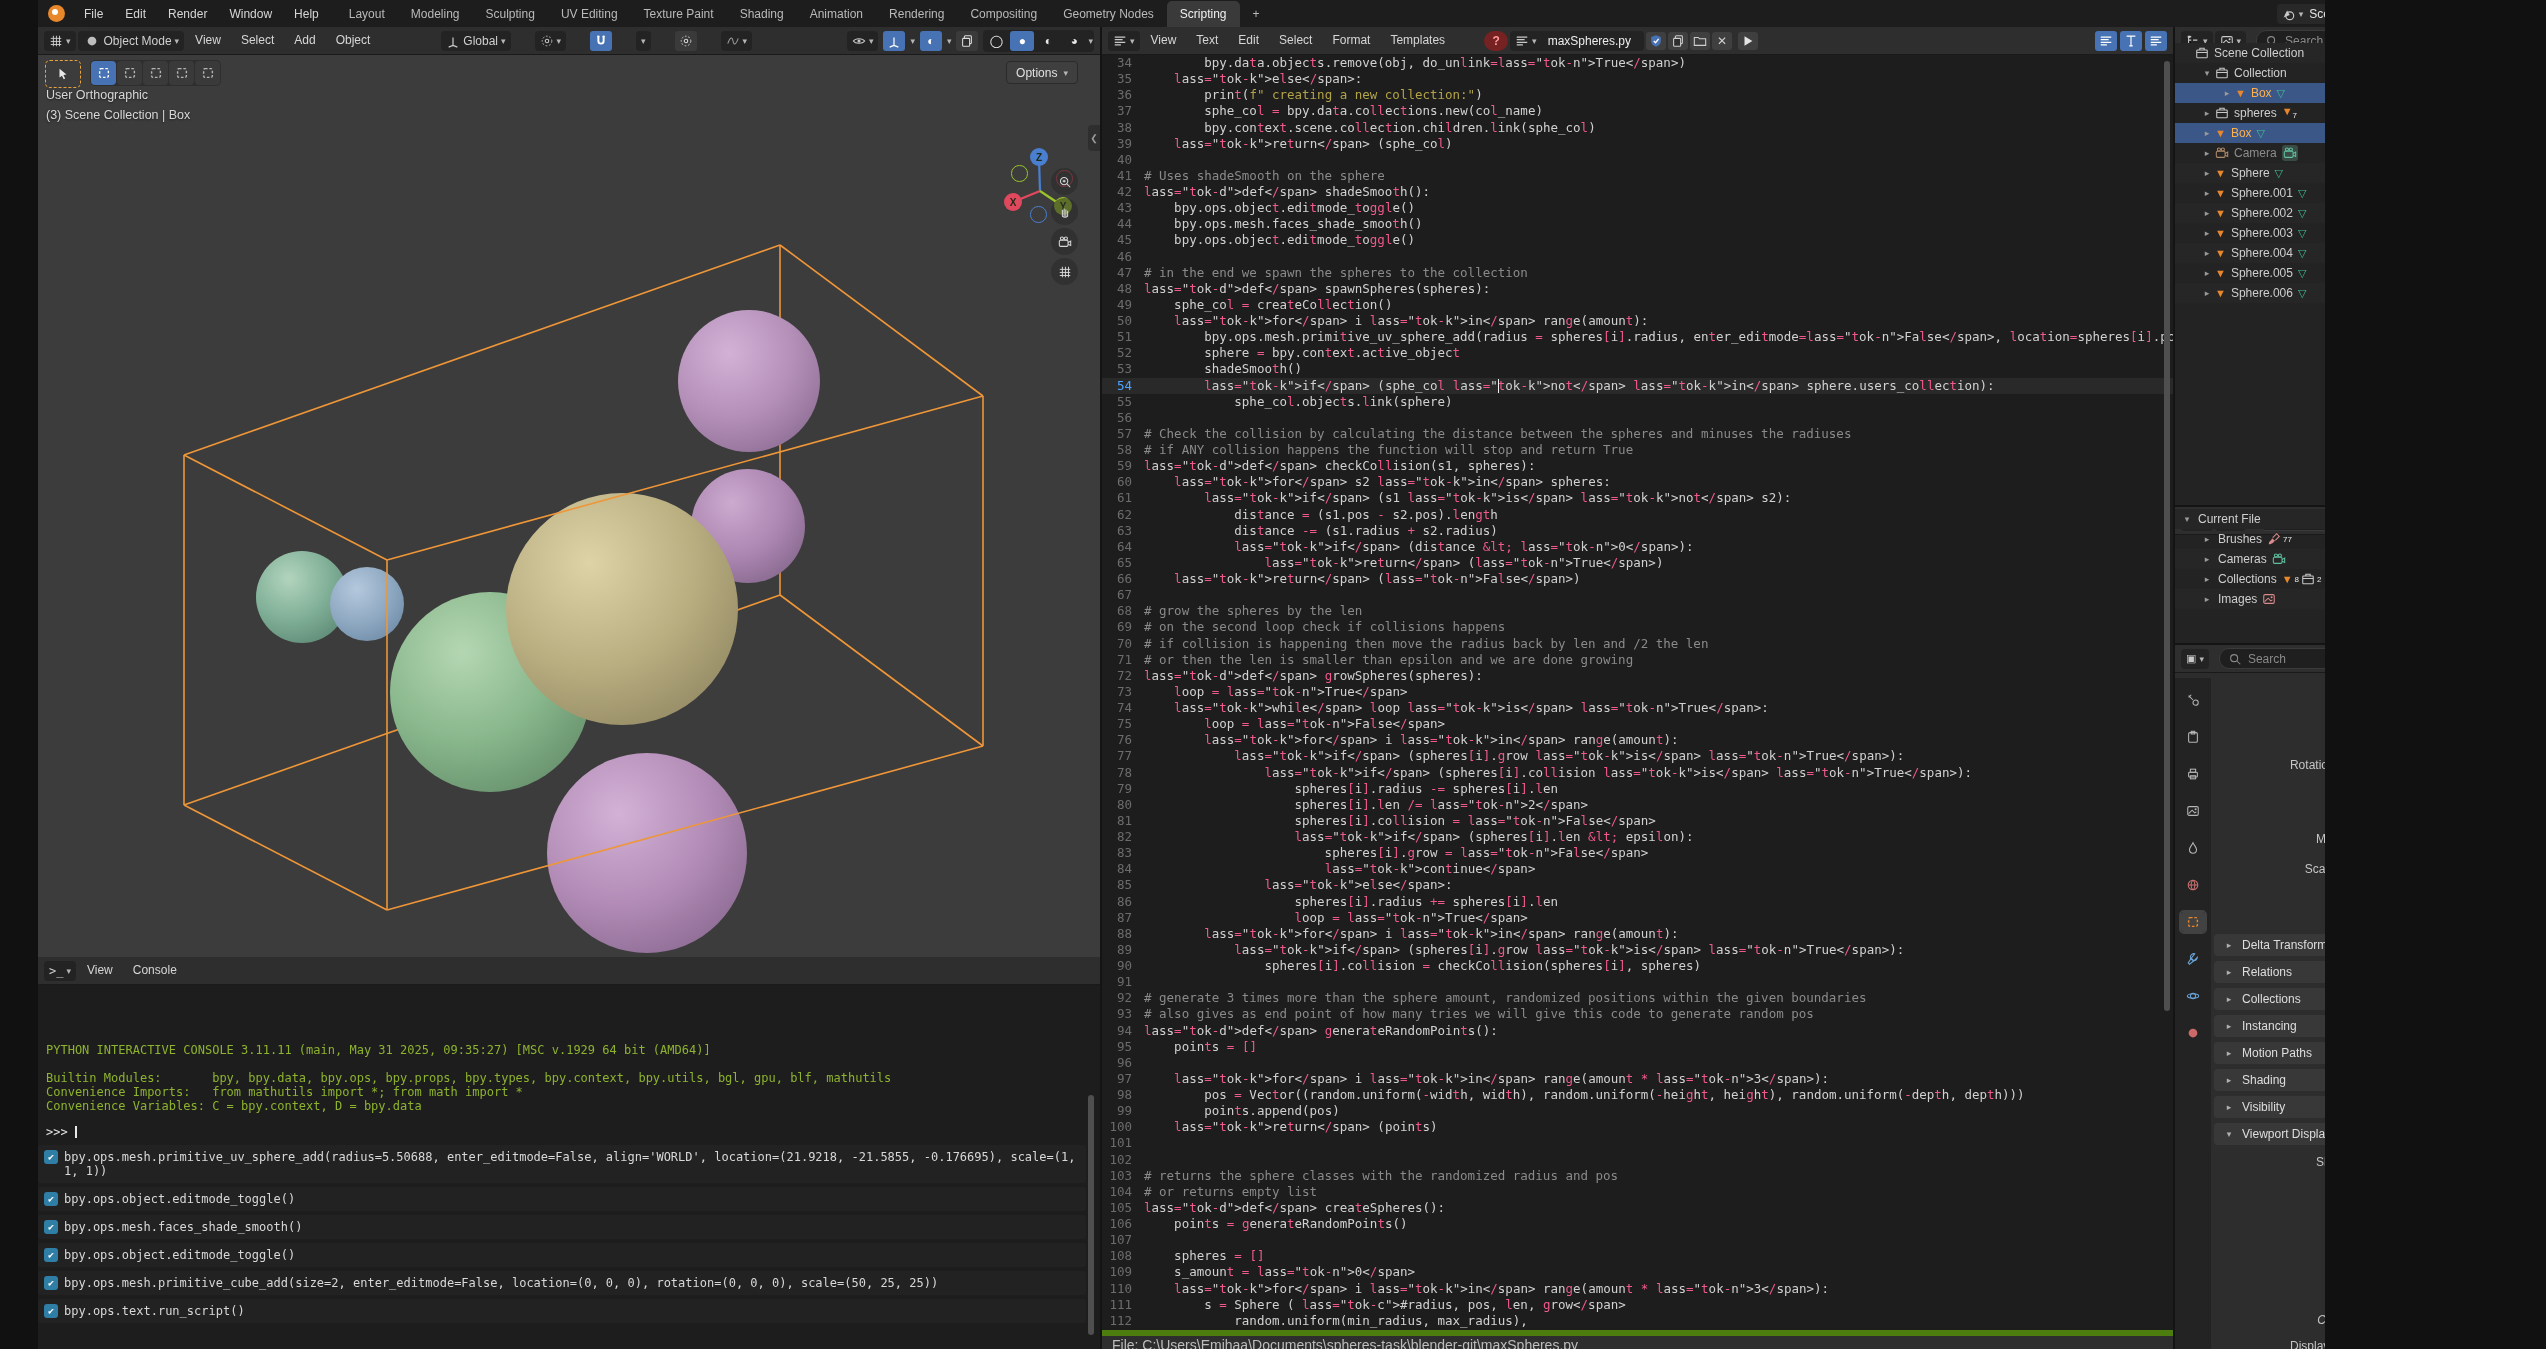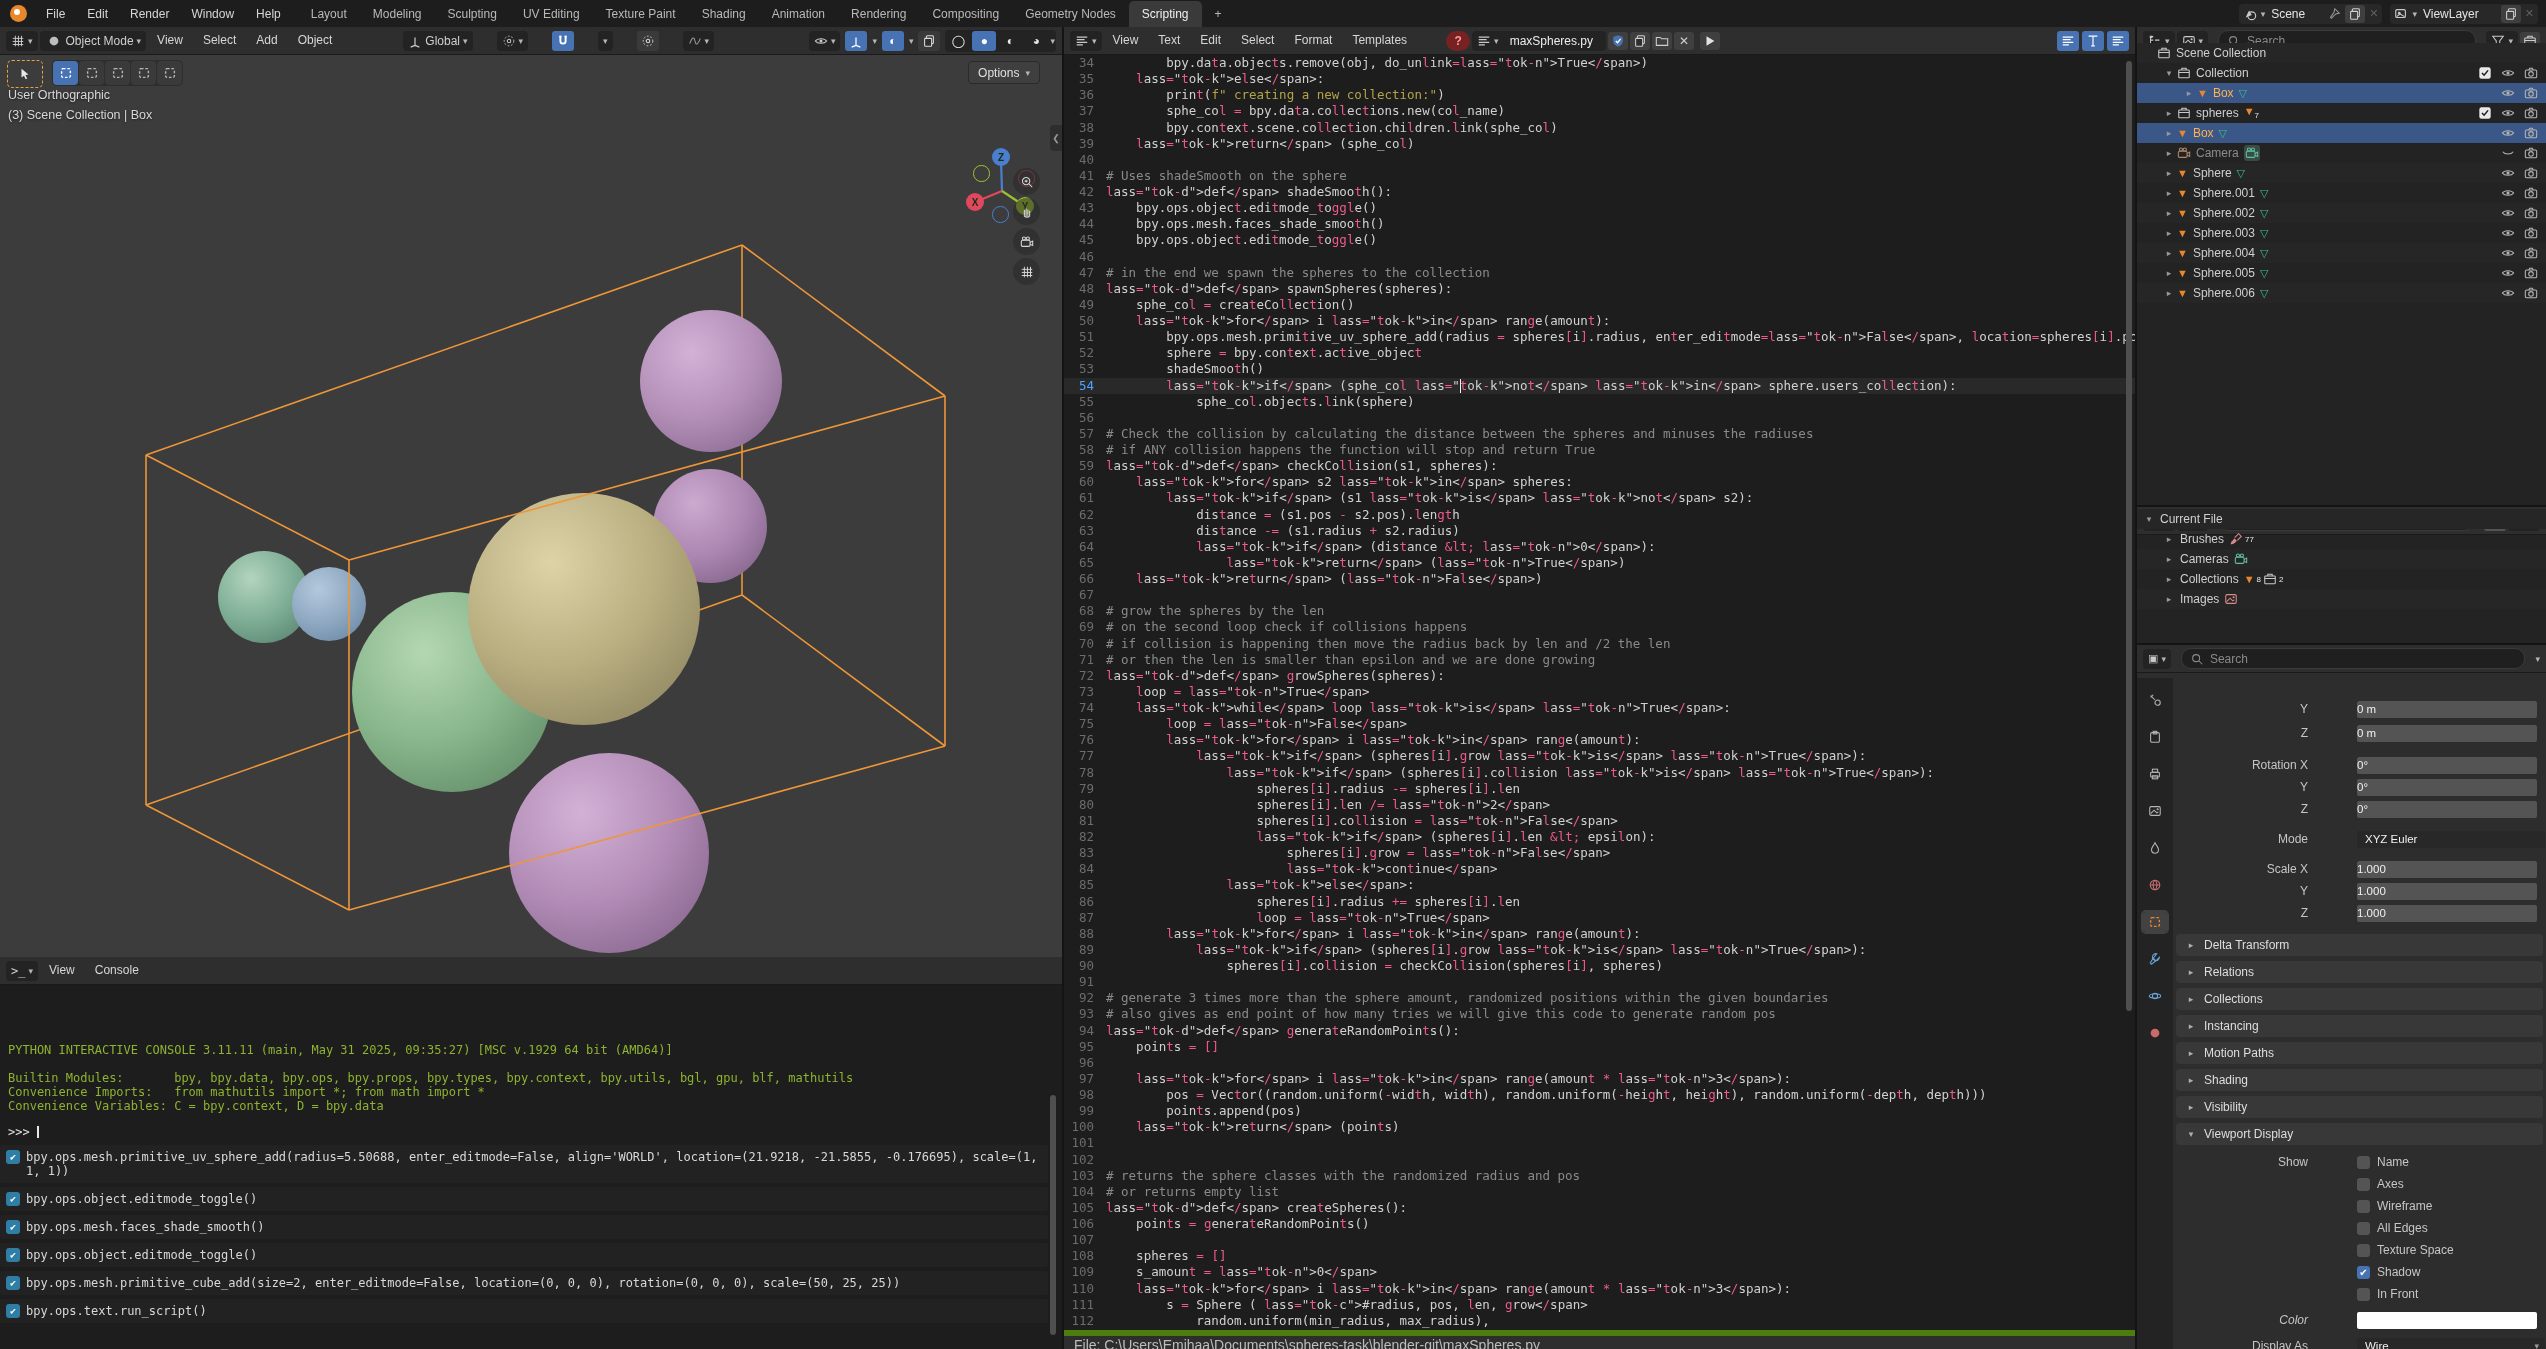--- a/index.html
+++ b/index.html
@@ -1,16 +1,16 @@
 <!DOCTYPE html>
 <html><head>
 <meta charset="utf-8">
 <style>
   html,body{margin:0;padding:0;background:#111;}
-  #root{position:relative;width:2546px;height:1349px;background:#fca5a5;font-family:"Liberation Sans",sans-serif;font-size:12px;color:#d1d1d1;overflow:hidden;-webkit-font-smoothing:antialiased;}
+  #root{position:relative;width:2287px;height:1349px;background:#fca5a5;font-family:"Liberation Sans",sans-serif;font-size:12px;color:#d1d1d1;overflow:hidden;margin-left:38px;-webkit-font-smoothing:antialiased;}
   .abs{position:absolute;}
   
   #topbar{position:absolute;left:0;top:0;width:2546px;height:27px;background:#1d1d1d;display:flex;align-items:center;border-bottom:1px solid #0f0f0f;}
   .menu-item{padding:0 11px;line-height:26px;color:#d6d6d6;cursor:default;}
   .ws-tab{padding:0 13px;line-height:26px;color:#b9b9b9;}
   .ws-tab.active{background:#3a3a3a;color:#f0f0f0;border-radius:5px 5px 0 0;}
   #blender-logo{width:17px;height:17px;margin:0 8px 0 10px;border-radius:50%;background:#e8882b;position:relative;}
   #blender-logo:after{content:"";position:absolute;left:4px;top:4px;width:6px;height:6px;border-radius:50%;background:#fff;}
   .tb-right{margin-left:auto;display:flex;align-items:center;gap:8px;padding-right:8px;}
   .db-chip{display:flex;align-items:center;background:#282828;border-radius:4px;height:20px;padding:0 4px;gap:4px;}

